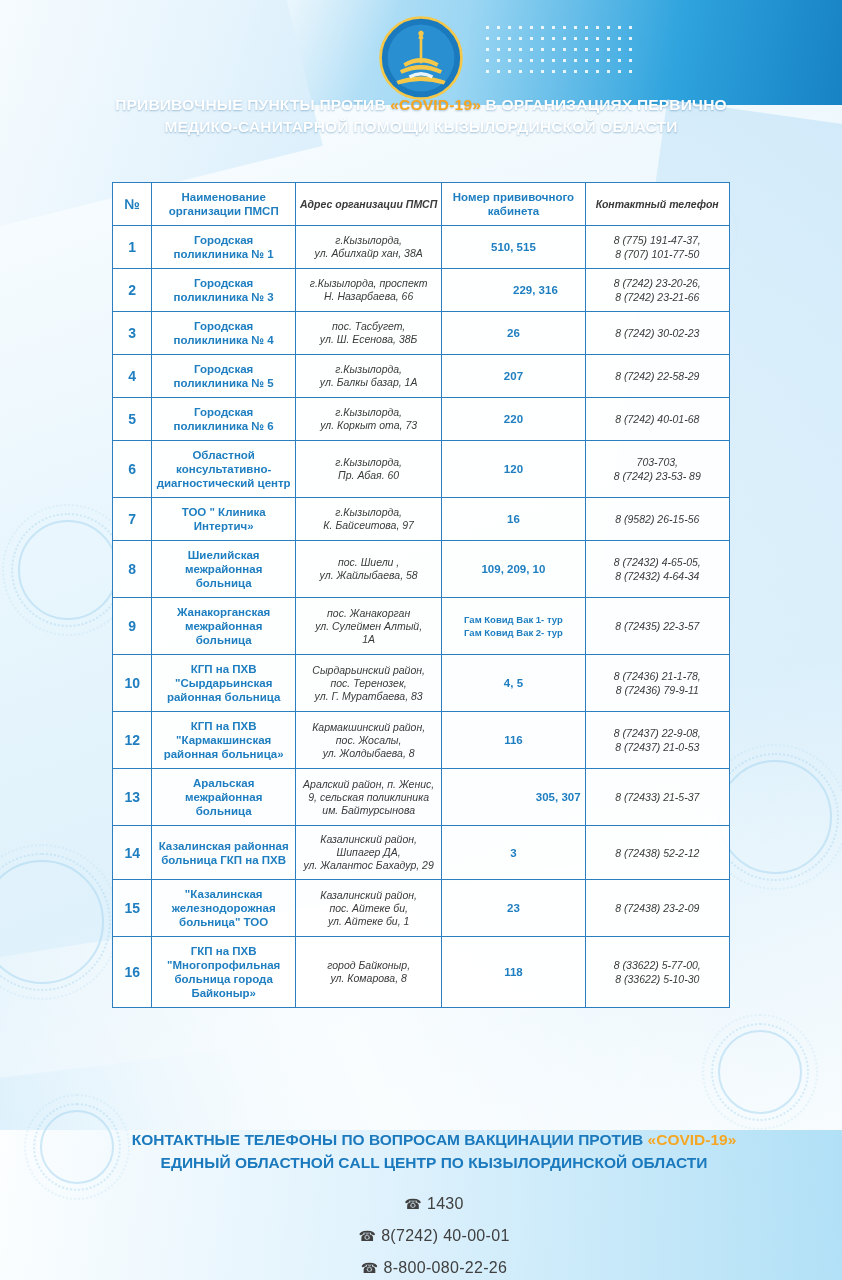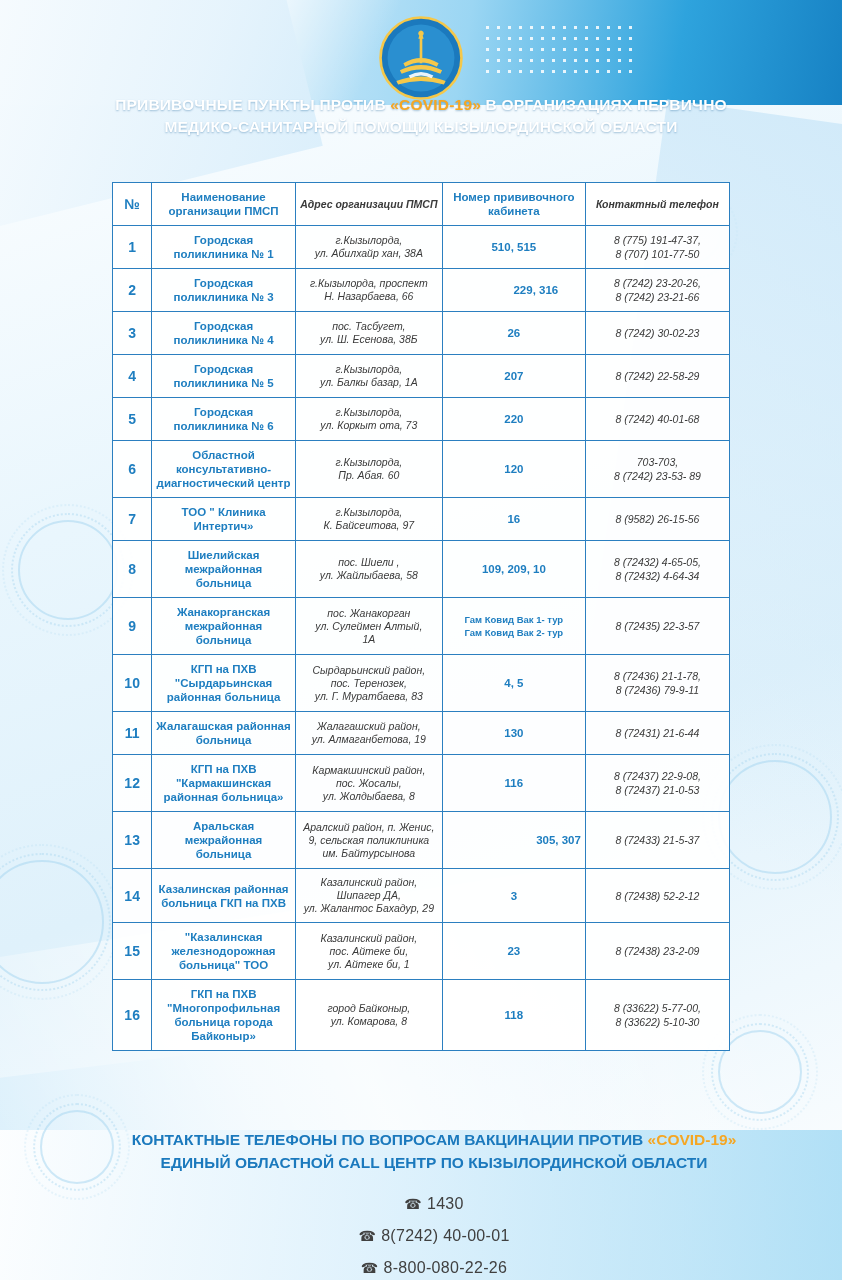--- a/index.html
+++ b/index.html
@@ -259,28 +259,20 @@
           <td class="c-num" style="white-space: pre-line;">10</td>
           <td class="c-name" style="white-space: pre-line;">КГП на ПХВ "Сырдарьинская районная больница</td>
           <td class="c-addr" style="white-space: pre-line;">Сырдарьинский район,
 пос. Теренозек,
 ул. Г. Муратбаева, 83</td>
           <td class="c-cab" style="white-space: pre-line;">4, 5</td>
           <td class="c-phone" style="white-space: pre-line;">8 (72436) 21-1-78,
 8 (72436) 79-9-11</td>
         </tr>
         <tr>
-          <td class="c-num" style="white-space: pre-line;">11</td>
-          <td class="c-name" style="white-space: pre-line;">Жалагашская районная больница</td>
-          <td class="c-addr" style="white-space: pre-line;">Жалагашский район,
-ул. Алмаганбетова, 19</td>
-          <td class="c-cab" style="white-space: pre-line;">130</td>
-          <td class="c-phone" style="white-space: pre-line;">8 (72431) 21-6-44</td>
-        </tr>
-        <tr>
           <td class="c-num" style="white-space: pre-line;">12</td>
           <td class="c-name" style="white-space: pre-line;">КГП на ПХВ "Кармакшинская районная больница»</td>
           <td class="c-addr" style="white-space: pre-line;">Кармакшинский район,
 пос. Жосалы,
 ул. Жолдыбаева, 8</td>
           <td class="c-cab" style="white-space: pre-line;">116</td>
           <td class="c-phone" style="white-space: pre-line;">8 (72437) 22-9-08,
 8 (72437) 21-0-53</td>
         </tr>
         <tr>

